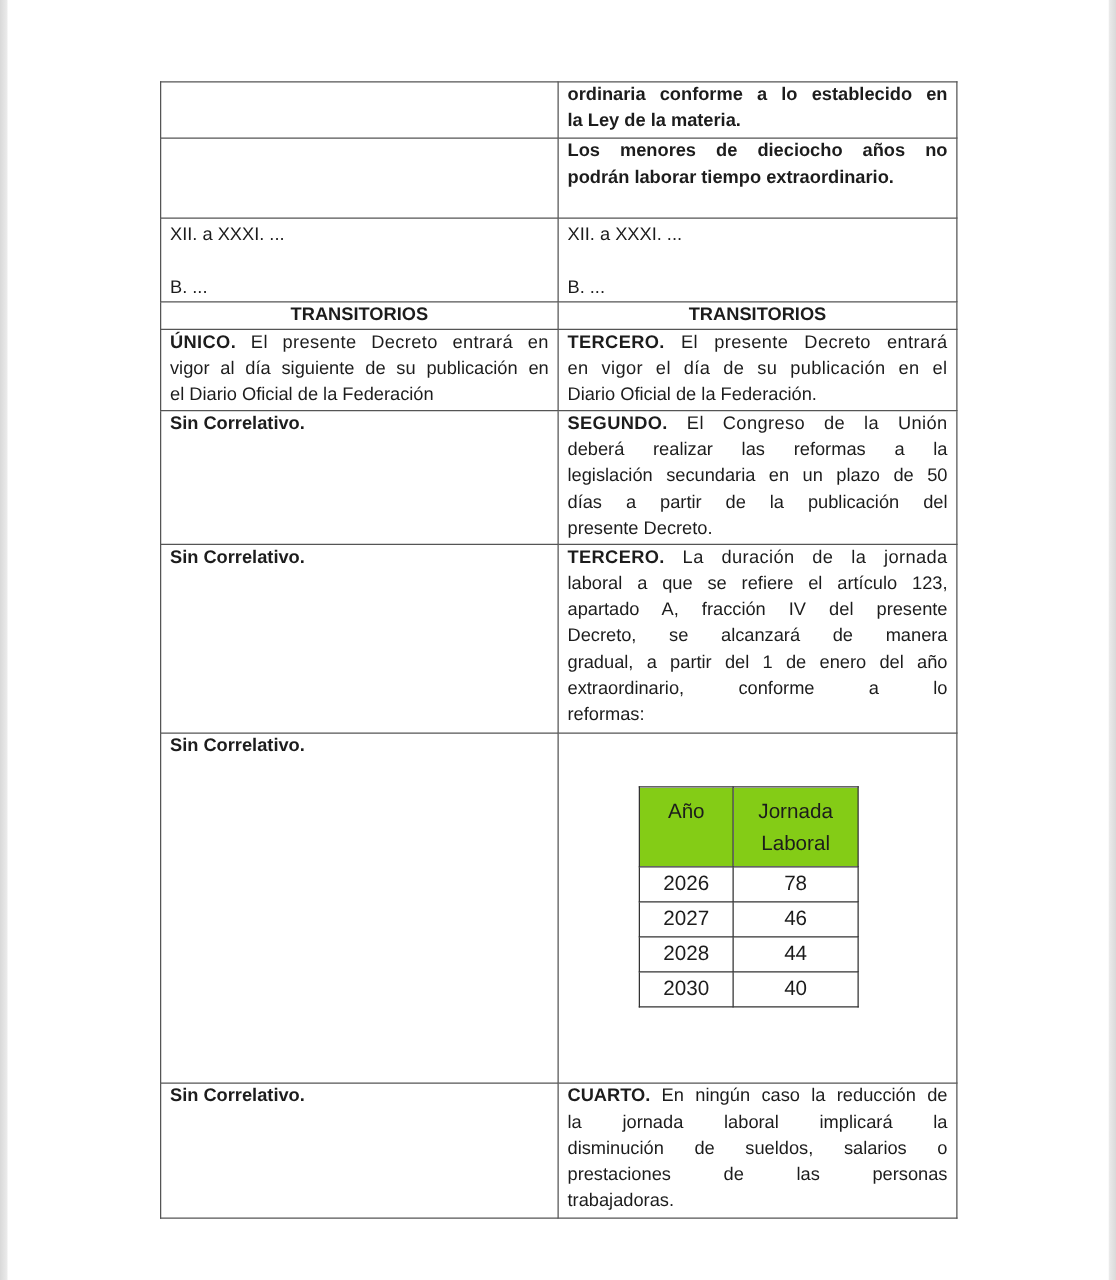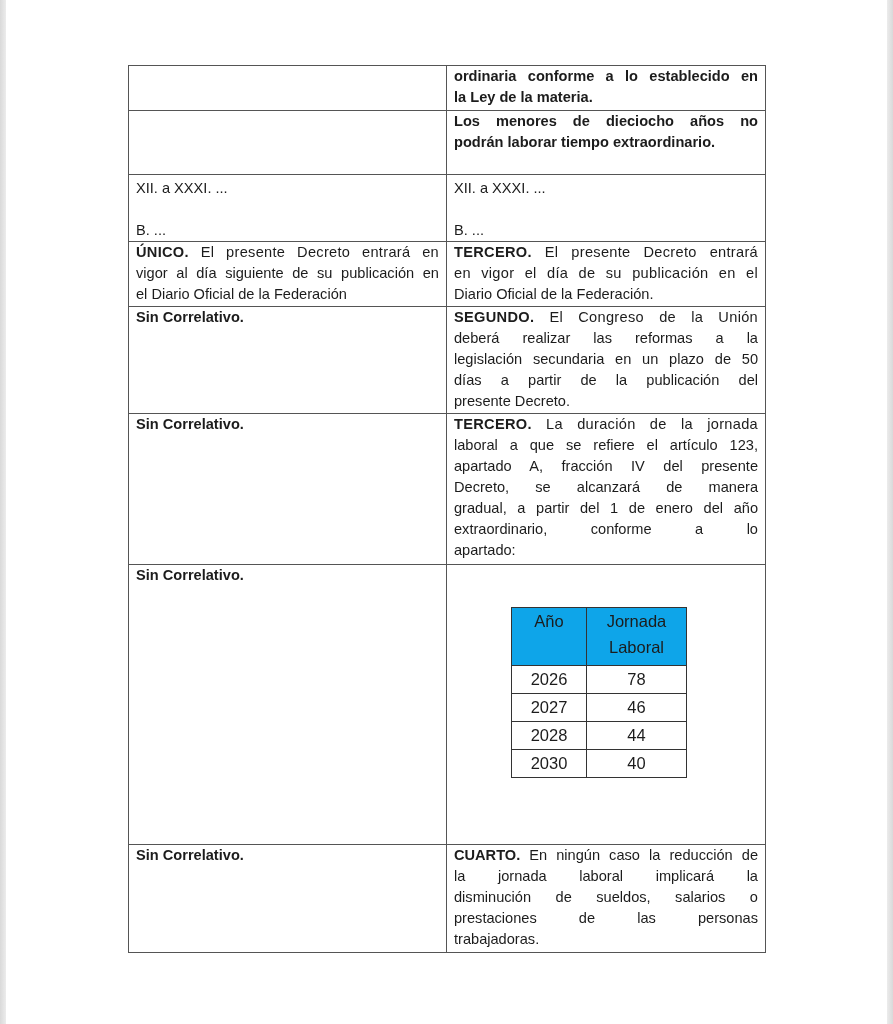--- a/index.html
+++ b/index.html
@@ -70,23 +70,23 @@
       line-height: 26px;
     }
     .inner-table td {
       border: 1.3px solid #333;
       padding: 0;
       text-align: center;
       vertical-align: top;
       height: 27px;
     }
     .inner-table .hdr td {
-      background: #0ea5e9;
+      background: #84cc16;
       height: 57px;
-      padding-top: 0;
+      padding-top: 6px;
     }
     .inner-table col.ic1 { width: 75px; }
     .inner-table col.ic2 { width: 100px; }
   </style>
 </head>
 <body>
 
 <div class="edge-left"></div>
 <div class="edge-right"></div>
 
@@ -119,20 +119,24 @@
       <span class="gap"></span>
       <span class="line">B. ...</span>
     </td>
     <td>
       <span class="line" style="padding-top:3px">XII. a XXXI. ...</span>
       <span class="gap"></span>
       <span class="line">B. ...</span>
     </td>
   </tr>
 
+  <tr class="r4">
+    <td class="b center">TRANSITORIOS</td>
+    <td class="b center">TRANSITORIOS</td>
+  </tr>
 
   <tr class="r5">
     <td>
       <span class="line just-all wide"><b>ÚNICO.</b> <span>El presente Decreto entrará en</span></span>
       <span class="line just-all">vigor al día siguiente de su publicación en</span>
       <span class="line">el Diario Oficial de la Federación</span>
     </td>
     <td>
       <span class="line just-all wide"><b>TERCERO.</b> <span>El presente Decreto entrará</span></span>
       <span class="line just-all wide">en vigor el día de su publicación en el</span>
@@ -153,21 +157,21 @@
 
   <tr class="r7">
     <td class="b">Sin Correlativo.</td>
     <td>
       <span class="line just-all wide"><b>TERCERO.</b> <span>La duración de la jornada</span></span>
       <span class="line just-all">laboral a que se refiere el artículo 123,</span>
       <span class="line just-all">apartado A, fracción IV del presente</span>
       <span class="line just-all">Decreto, se alcanzará de manera</span>
       <span class="line just-all">gradual, a partir del 1 de enero del año</span>
       <span class="line just-all">extraordinario, conforme a lo</span>
-      <span class="line">apartado:</span>
+      <span class="line">reformas:</span>
     </td>
   </tr>
 
   <tr class="r8">
     <td class="b">Sin Correlativo.</td>
     <td style="padding:0">
       <div class="inner-wrap">
         <table class="inner-table">
           <colgroup>
                 <col class="ic1">

